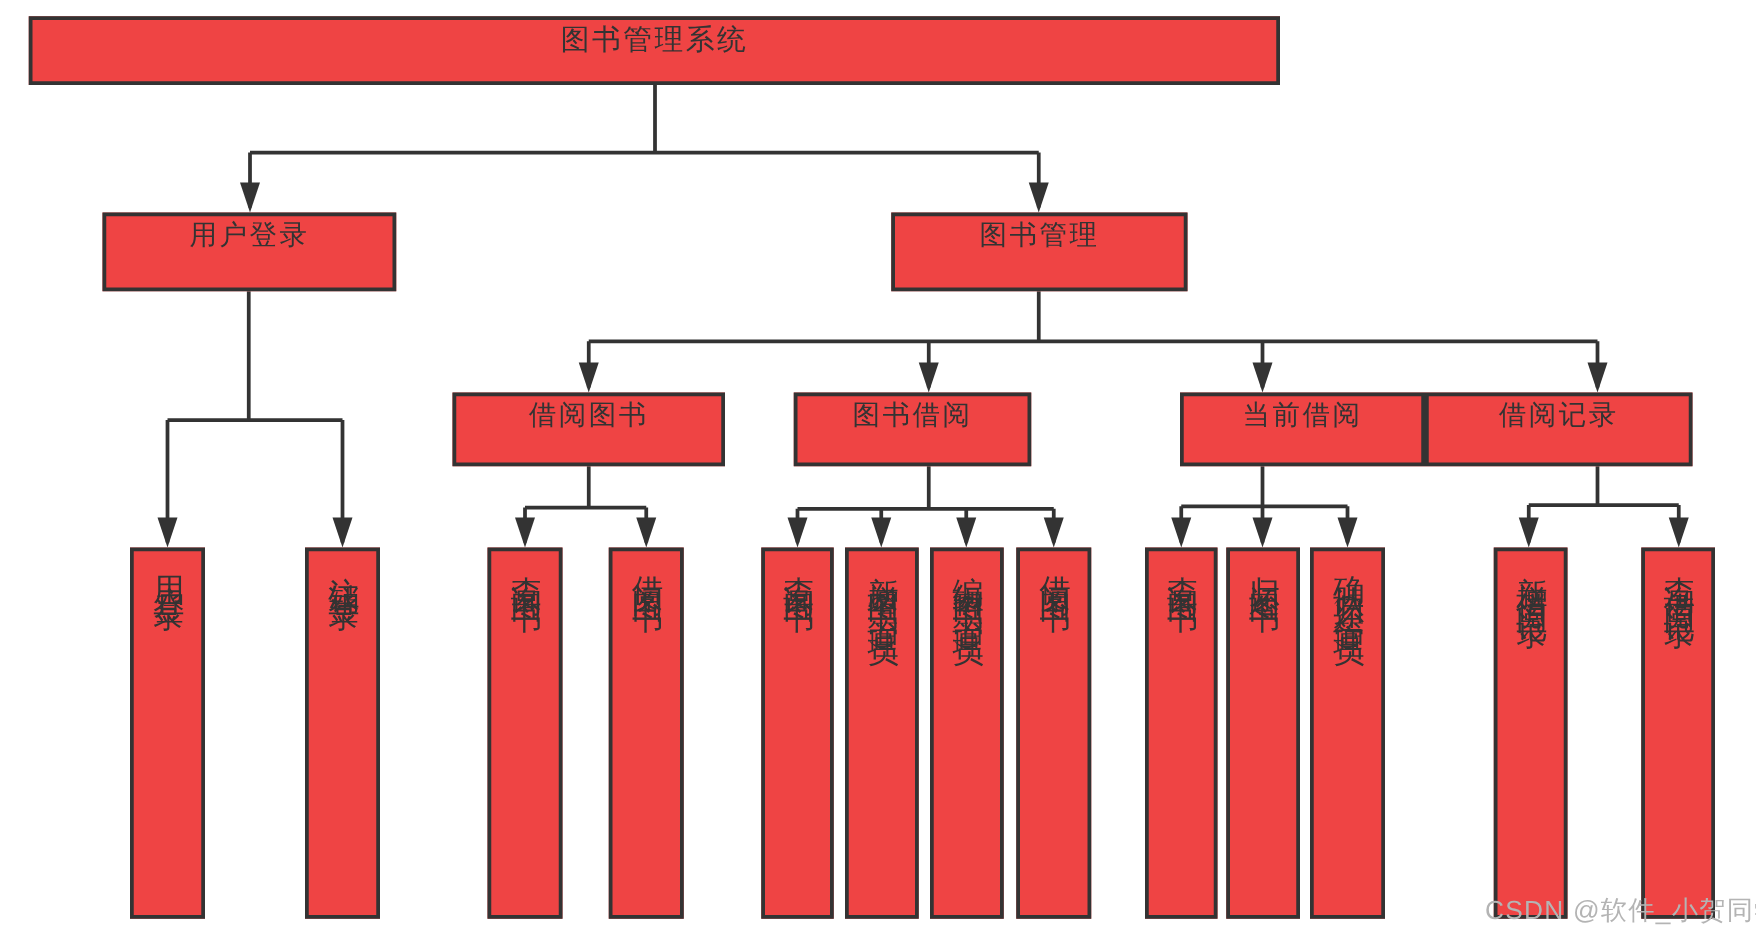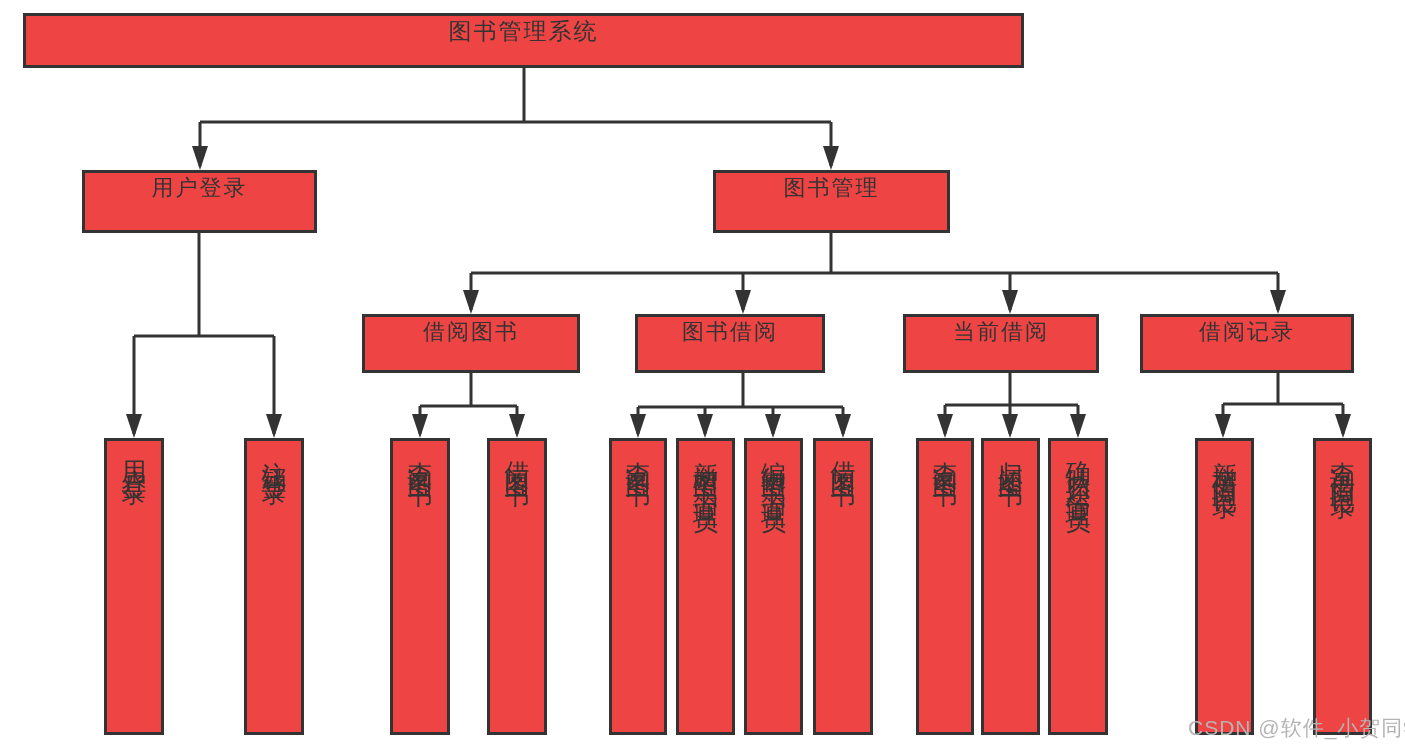--- a/index.html
+++ b/index.html
@@ -98,21 +98,21 @@
   <div class="node h" style="left:713px; top:170px; width:237px; height:63px;">
     <span class="lbl">图书管理</span>
   </div>
 
   <div class="node h" style="left:362px; top:314px; width:218px; height:59px;">
     <span class="lbl">借阅图书</span>
   </div>
   <div class="node h" style="left:635px; top:314px; width:190px; height:59px;">
     <span class="lbl">图书借阅</span>
   </div>
-  <div class="node h" style="left:903px; top:314px; width:196px; height:59px;">
+  <div class="node h" style="left:944px; top:314px; width:196px; height:59px;">
     <span class="lbl">当前借阅</span>
   </div>
   <div class="node h" style="left:1140px; top:314px; width:214px; height:59px;">
     <span class="lbl">借阅记录</span>
   </div>
 
   <div class="node v" style="left:104px; top:438px; width:60px; height:297px;">
     <span class="lbl">用户登录</span>
   </div>
   <div class="node v" style="left:244px; top:438px; width:60px; height:297px;">

